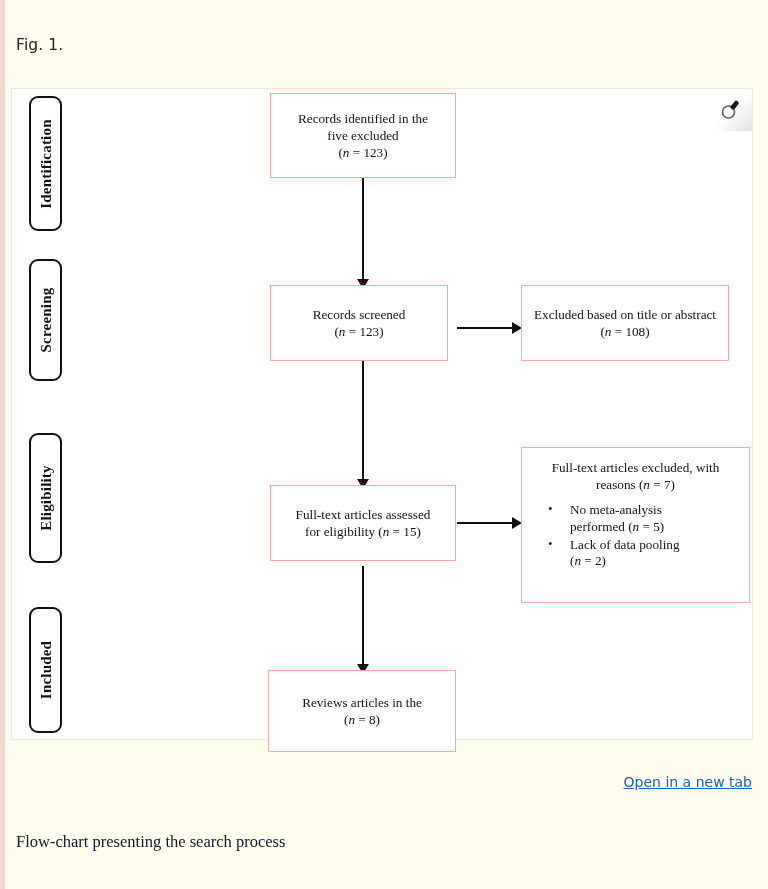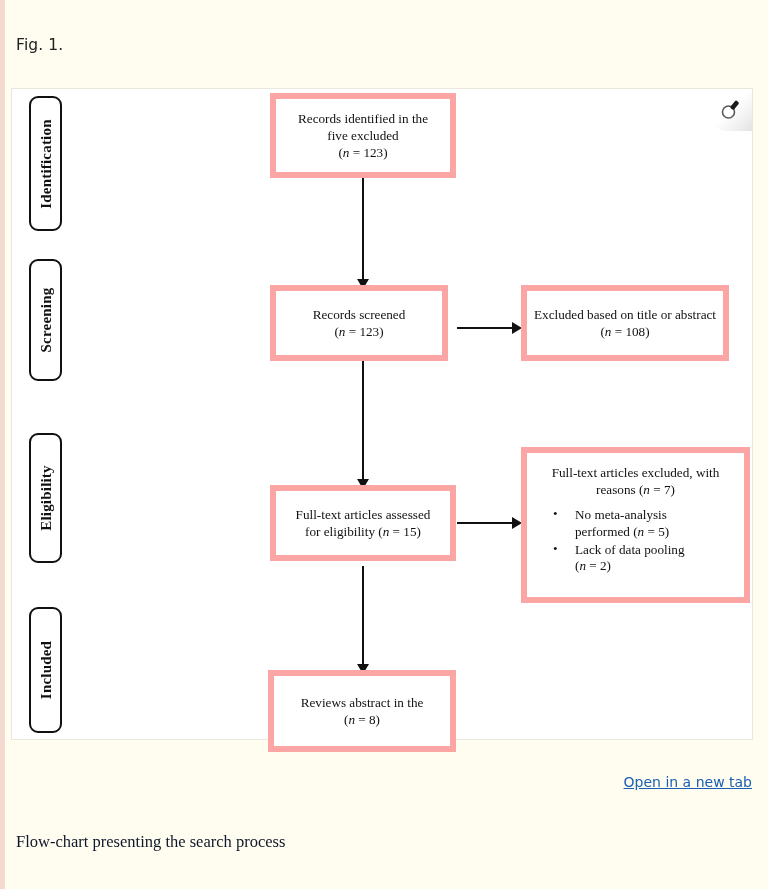--- a/index.html
+++ b/index.html
@@ -76,21 +76,21 @@
     font-family: "Liberation Serif", serif;
     font-weight: bold;
     font-size: 15px;
     color: #111111;
     letter-spacing: .2px;
   }
 
   
   .node {
     position: absolute;
-    border: 6px solid #fca5a5;
+    border: 1px solid #fca5a5;
     background: #ffffff;
     box-sizing: border-box;
     font-family: "Liberation Serif", serif;
     font-size: 13.2px;
     line-height: 1.30;
     color: #111111;
     text-align: center;
     display: flex;
     align-items: center;
     justify-content: center;
@@ -256,21 +256,21 @@
           <span class="bullet">•</span>
           <span>Lack of data pooling</span><br>
           <span><span>(</span><em>n</em><span> = 2)</span></span>
         </li>
       </ul>
     </div>
   </div>
 
   <div class="node" style="left:256px; top:581px; width:188px; height:82px;">
     <div class="node-inner">
-      <div>Reviews abstract in the</div>
+      <div>Reviews articles in the</div>
       <div><span>(</span><em>n</em><span> = 8)</span></div>
     </div>
   </div>
 
 </div>
 
 <a class="open-tab-link" href="#">Open in a new tab</a>
 
 <div class="caption">Flow-chart presenting the search process</div>
 

